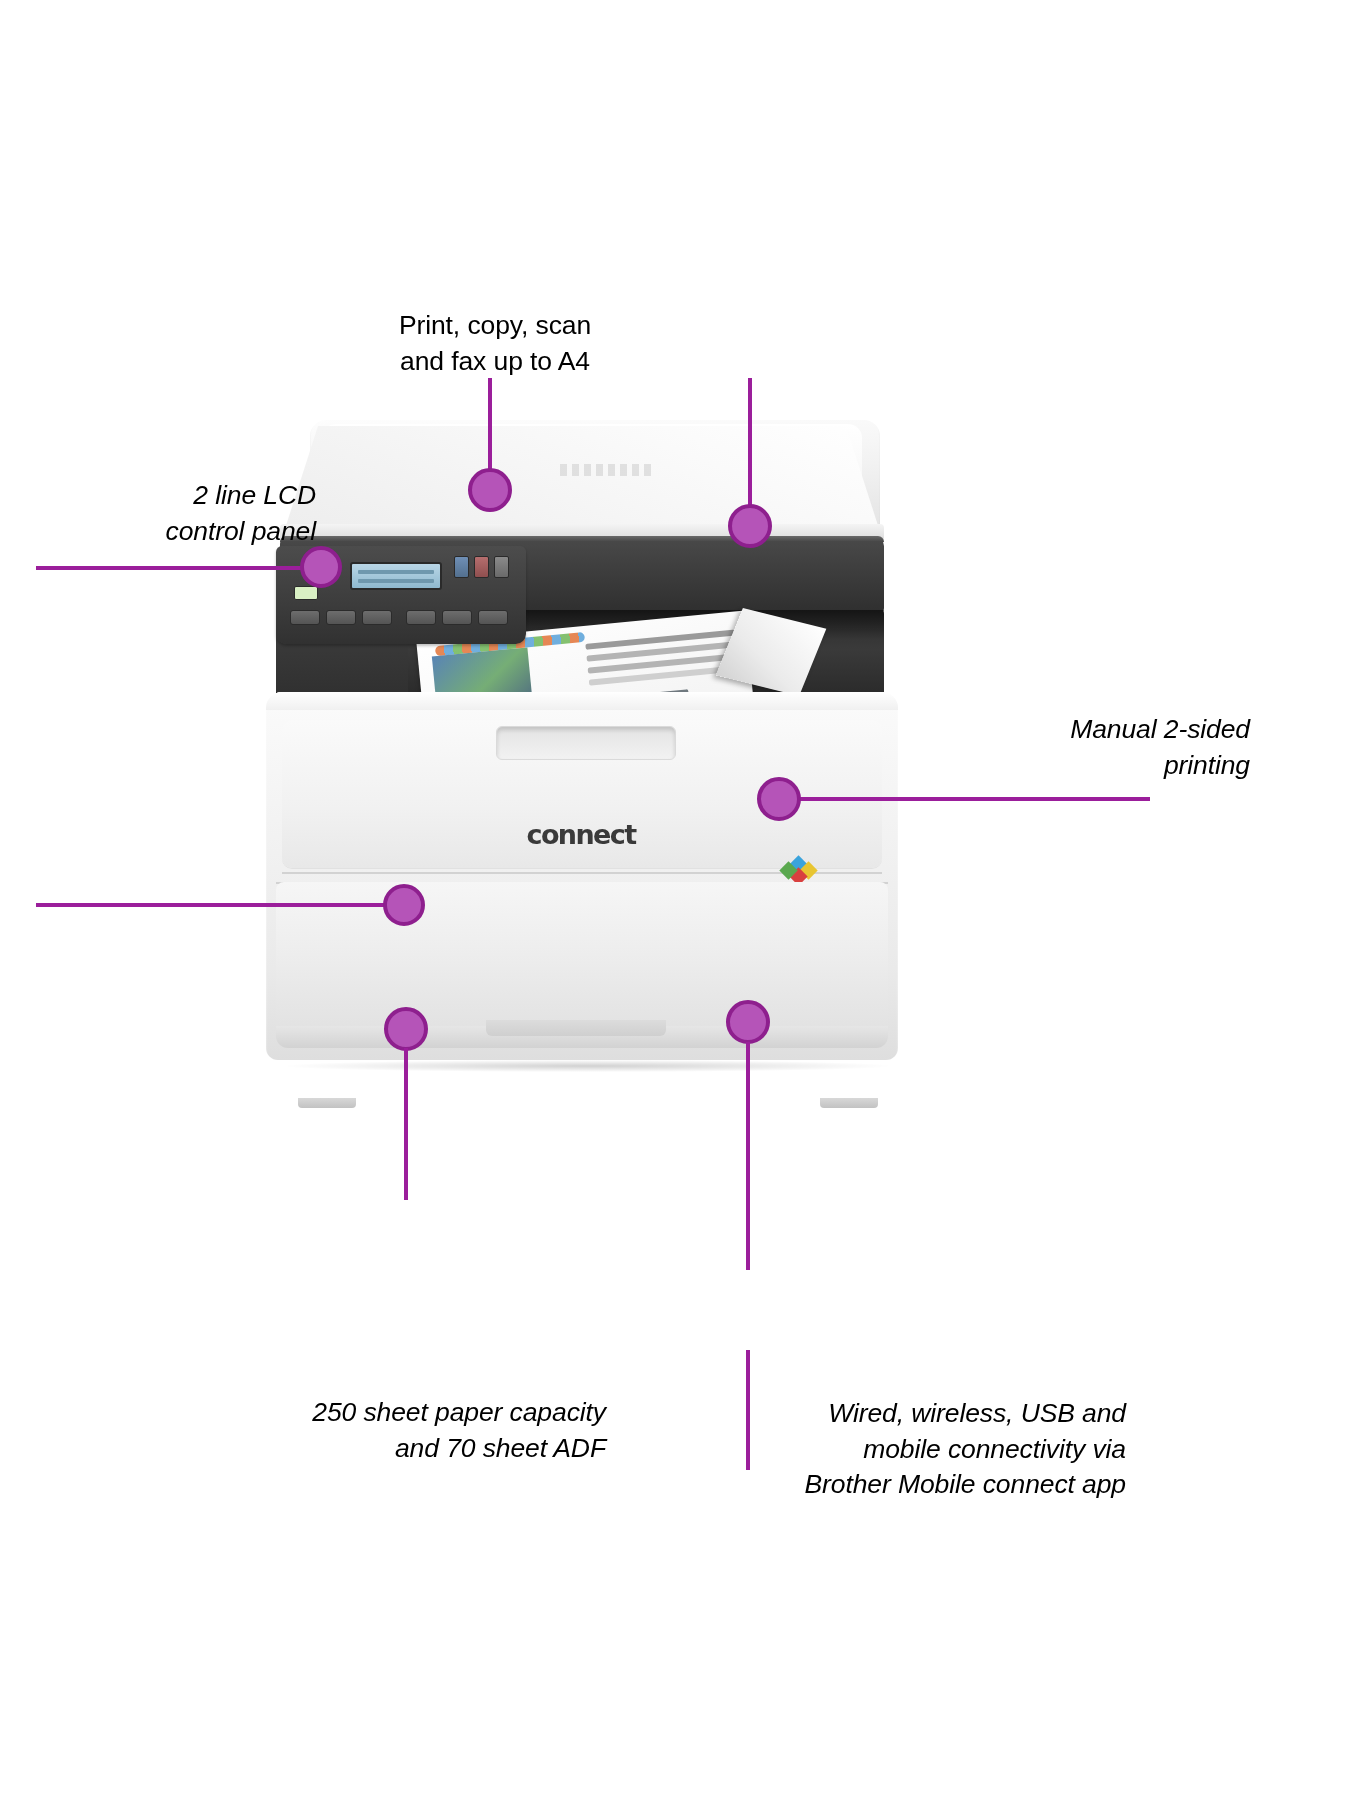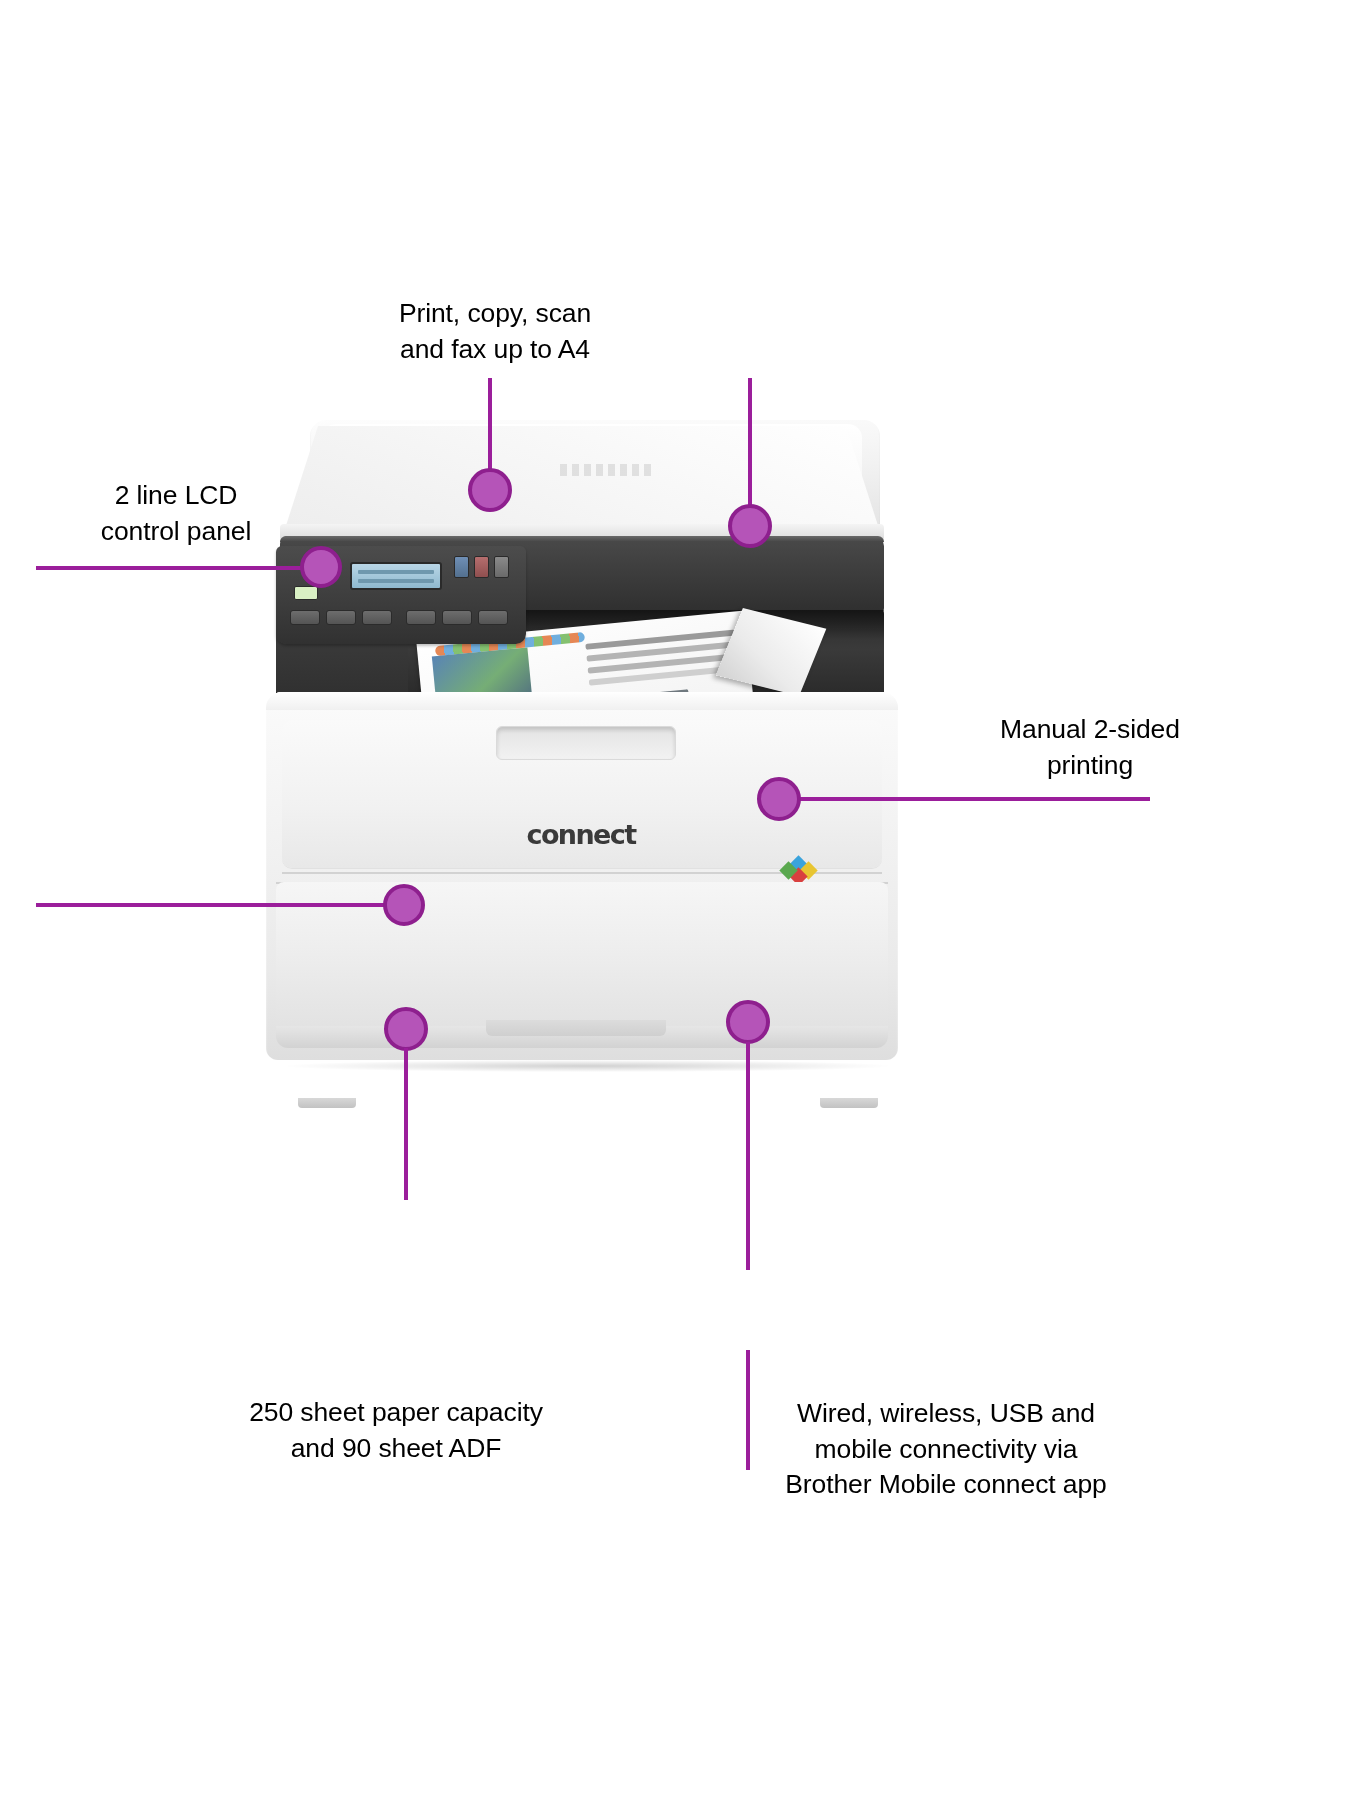--- a/index.html
+++ b/index.html
@@ -13,22 +13,22 @@
 
   
   .callout {
     position: absolute;
     color: #000;
     font-size: 26.5px;
     line-height: 1.34;
     letter-spacing: -0.1px;
     white-space: pre-line;
   }
-  .callout.c-center { text-align: center; }
-  .callout.c-left { text-align: center; }
+  .callout.c-center { text-align: center; margin-top: 12px; }
+  .callout.c-left { text-align: right; font-style: italic; }
 
   
   .line { position: absolute; background: #9B1E9B; }
   .line.v { width: 4px; }
   .line.h { height: 4px; }
   .dot {
     position: absolute;
     border-radius: 50%;
     background: #B554B8;
     border: 4px solid #8E1F8E;
@@ -313,21 +313,21 @@
   <div class="dot" style="left:383px; top:884px; width:42px; height:42px;"></div>
 
   <div class="callout c-left" style="left:930px; top:712px; width:320px;">Manual 2-sided
 printing</div>
   <div class="line h" style="left:800px; top:797px; width:350px;"></div>
   <div class="dot" style="left:757px; top:777px; width:44px; height:44px;"></div>
 
   <div class="dot" style="left:384px; top:1007px; width:44px; height:44px;"></div>
   <div class="line v" style="left:404px; top:1048px; height:152px;"></div>
   <div class="callout c-left" style="left:186px; top:1395px; width:420px;">250 sheet paper capacity
-and 90 sheet ADF</div>
+and 70 sheet ADF</div>
 
   <div class="dot" style="left:726px; top:1000px; width:44px; height:44px;"></div>
   <div class="line v" style="left:746px; top:1042px; height:228px;"></div>
   <div class="line v" style="left:746px; top:1350px; height:120px;"></div>
   <div class="callout c-left" style="left:766px; top:1352px; width:360px;margin-top:44px;">Wired, wireless, USB and
 mobile connectivity via
 Brother Mobile connect app</div>
 
 </div>
 

